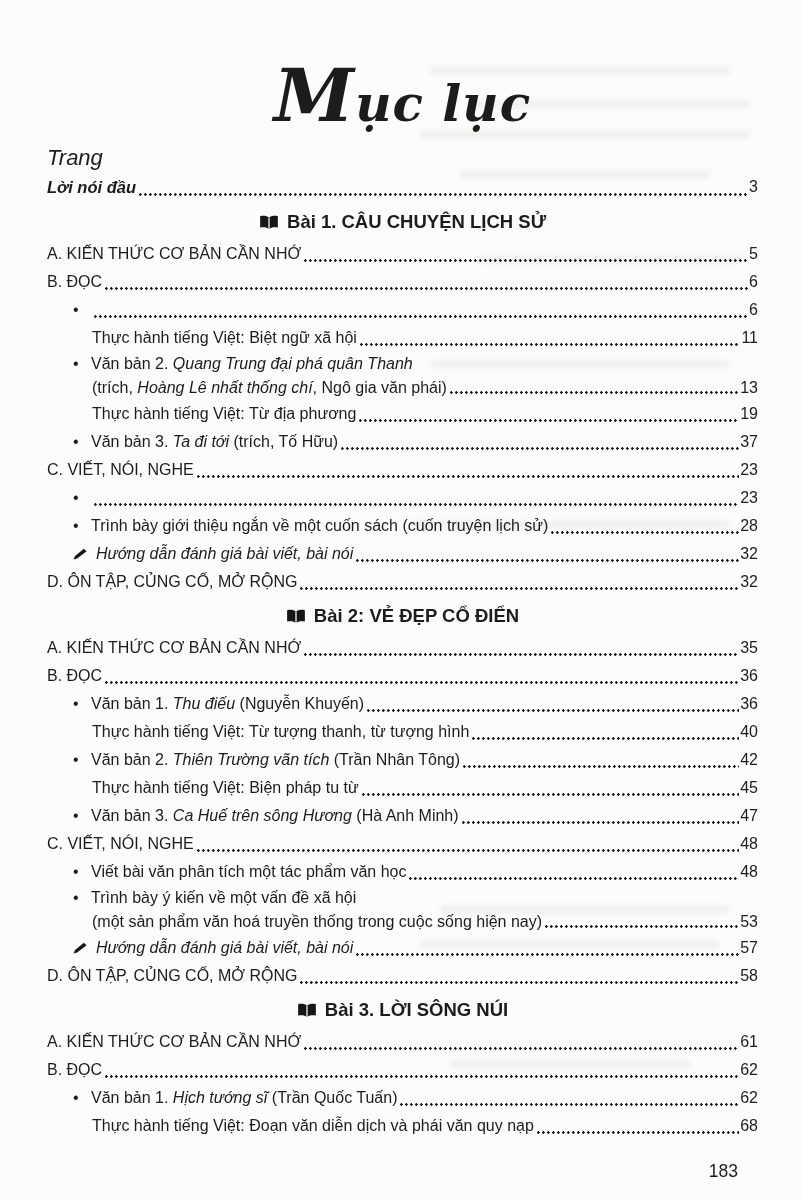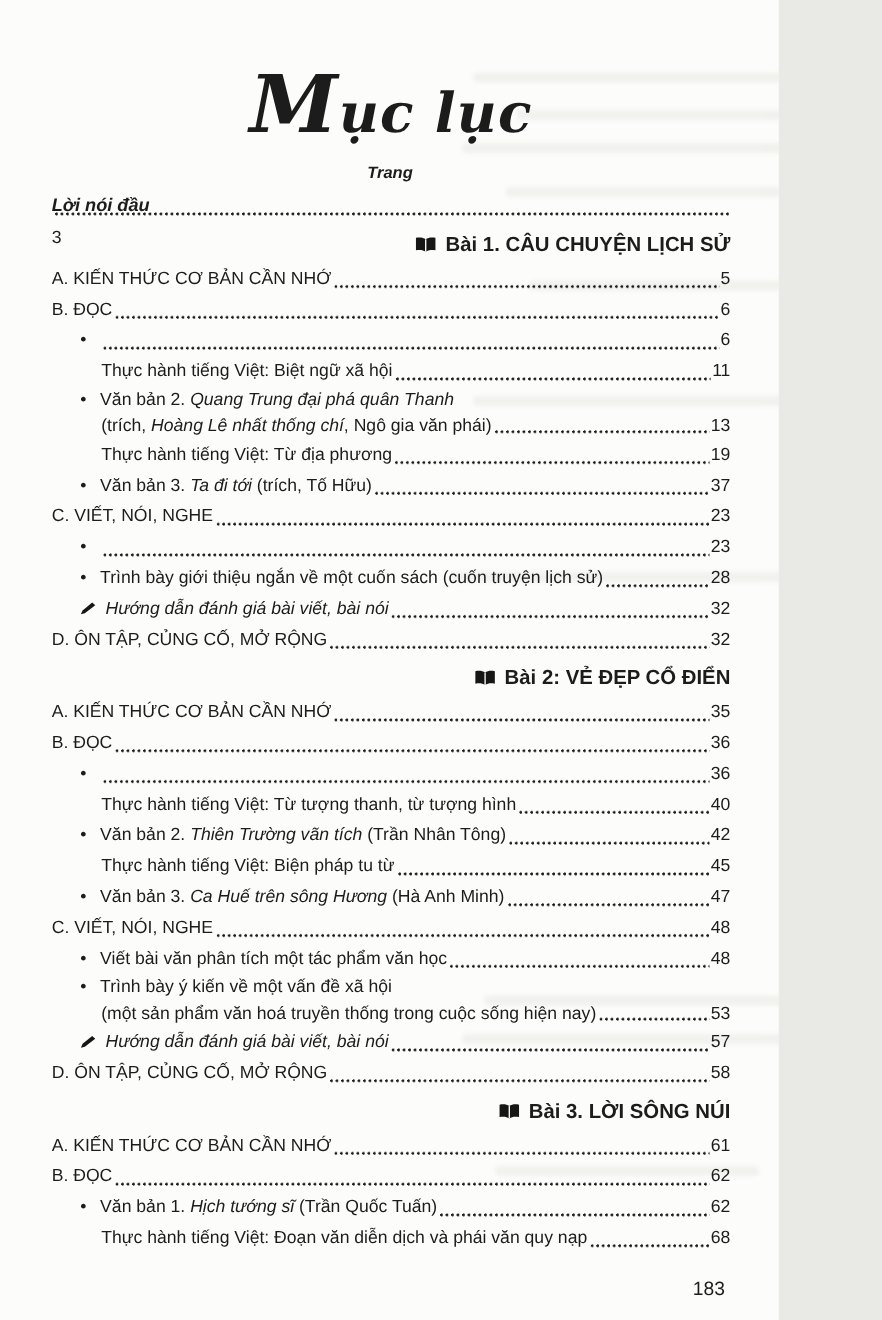--- a/index.html
+++ b/index.html
@@ -1,53 +1,53 @@
 <!DOCTYPE html>
 <html style="--ink: #1c1c1c; --paper: #fcfcfa;"><head>
 <meta charset="utf-8">
 <style>
   :root{ --ink:#1c1c1c; --paper:#fcfcfa; }
   html,body{margin:0;padding:0;}
   body{width:802px;height:1200px;background:#e9e9e6;}
   .page{
-    position:relative;width:708px;height:1200px;background:var(--paper);
+    position:relative;width:802px;height:1200px;background:var(--paper);
     color:var(--ink);font-family:"Liberation Sans","DejaVu Sans",sans-serif;
     overflow:hidden;box-sizing:border-box;
   }
   .content{padding:46px 44px 0 47px;position:relative;z-index:2;}
   .script-title{
     text-align:center;font-family:"DejaVu Serif",serif;font-style:italic;font-weight:700;
     font-size:50px;height:100px;line-height:100px;letter-spacing:1px;
   }
   .script-title::first-letter{font-size:1.45em;}
-  .trang{text-align:center;font-style:italic;font-size:15px;height:24px;line-height:24px;padding-right:2px;font-weight:bold;}
+  .trang{text-align:left;font-style:italic;font-size:22px;height:24px;line-height:24px;padding-right:2px;}
   .line{display:flex;height:28px;line-height:28px;font-size:16px;}
   .line.tight{height:23px;line-height:23px;}
   .line.cont{height:25px;line-height:25px;}
-  .preface-row{height:30px;line-height:30px;margin-top:2px;font-size:16px;display:flex;flex-direction:column;}
+  .preface-row{height:30px;line-height:30px;margin-top:2px;font-size:16px;display:flex;}
   .pf{font-weight:700;font-style:italic;font-size:16.5px;white-space:nowrap;}
-  .heading{text-align:right;font-weight:700;font-size:18.5px;height:30px;line-height:30px;margin:5px 0 3px;}
+  .heading{text-align:center;font-weight:700;font-size:18.5px;height:30px;line-height:30px;margin:5px 0 3px;}
   .heading .h-icon{margin-right:8px;vertical-align:-2px;display:inline-block;}
   .k-bullet,.k-pencil{padding-left:26px;}
   .k-sub{padding-left:45px;}
   .line.cont{padding-left:45px;}
   .k-bullet.cont,.k-pencil.cont{padding-left:45px;}
   .marker{width:18px;flex:none;}
   .marker.pen{width:23px;}
   .marker.pen svg{vertical-align:-1px;}
   .txt{white-space:nowrap;flex:none;}
   .it{font-style:italic;}
   .leader{flex:1;position:relative;min-width:10px;}
   .leader::before{
     content:"";position:absolute;left:3px;right:1px;bottom:6px;height:3px;
     background-image:radial-gradient(circle at 1.4px 1.5px,var(--ink) 1.05px,rgba(0,0,0,0) 1.5px);
     background-size:5px 3px;background-repeat:repeat-x;
   }
   .pg{flex:none;}
-  .folio{position:absolute;right:49px;bottom:18px;font-size:17.5px;z-index:2;margin-top:11px;}
+  .folio{position:absolute;right:64px;bottom:18px;font-size:17.5px;z-index:2;margin-top:11px;}
   .bleed{position:absolute;inset:0;pointer-events:none;z-index:1;}
   .bleed div{position:absolute;height:9px;background:#84847c;opacity:.09;filter:blur(2px);border-radius:4px;}
 </style>
 </head>
 <body>
 
 <div class="page">
 
   <div class="bleed">
     <div style="left:430px;top:66px;width:300px;"></div>
@@ -158,20 +158,21 @@
             <span class="leader"></span>
             <span class="pg">35</span>
           </div>
           <div class="line k-top">
             <span class="txt"><span>B. ĐỌC </span></span>
             <span class="leader"></span>
             <span class="pg">36</span>
           </div>
           <div class="line k-bullet">
             <span class="marker">•</span>
+            <span class="txt"><span>Văn bản 1. </span><span class="it">Thu điếu</span><span> (Nguyễn Khuyến)</span></span>
             <span class="leader"></span>
             <span class="pg">36</span>
           </div>
           <div class="line k-sub">
             <span class="txt"><span>Thực hành tiếng Việt: Từ tượng thanh, từ tượng hình </span></span>
             <span class="leader"></span>
             <span class="pg">40</span>
           </div>
           <div class="line k-bullet">
             <span class="marker">•</span>

